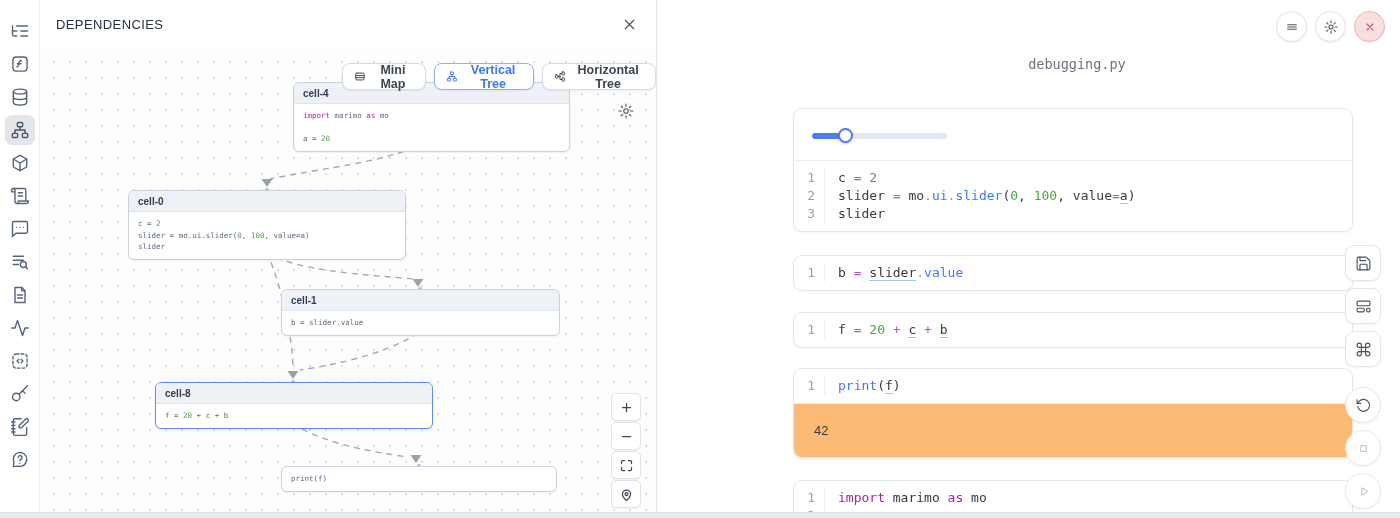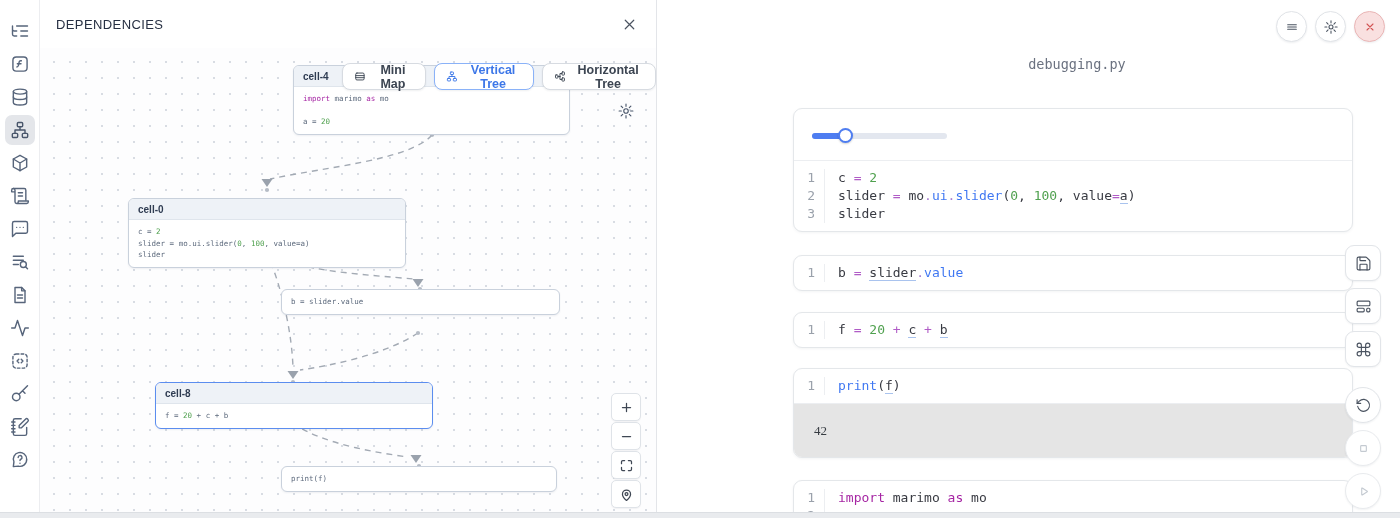--- a/index.html
+++ b/index.html
@@ -77,22 +77,22 @@
 
   .tk-p { color:#383a42; }
   .tk-k { color:#a626a4; }
   .tk-n { color:#50a14f; }
   .tk-f { color:#4078f2; }
   .tk-o { color:#b05cc6; }
   .tk-d { color:#a87fd0; }
   .tk-u { color:#383a42; border-bottom:1.5px solid #a9c3ee; }
 
   .out-above { height:52px; border-bottom:1px solid #eceef1; position:relative; }
-  .out-below { background:#e5e5e5; border-top:1px solid #eceef1; height:54px;
-               font-family:Liberation Serif, serif; font-size:13px; color:#373c42;
+  .out-below { background:#fdba74; border-top:1px solid #eceef1; height:54px;
+               font-family:Liberation Sans, sans-serif; font-size:13px; color:#373c42;
                display:flex; align-items:center; padding-left:20px; }
 
   .sl-track { position:absolute; left:18px; top:24px; width:135px; height:6px;
               border-radius:3px; background:#e3e7ef; }
   .sl-fill  { width:34px; height:6px; border-radius:3px; background:#4e7df1; }
   .sl-thumb { position:absolute; left:26px; top:-5px; width:15px; height:15px;
               border-radius:50%; background:#fff; border:2.5px solid #4e7df1;
               box-shadow:0 1px 2px rgba(0,0,0,.18); }
 
   
@@ -233,29 +233,30 @@
         <circle cx="392" cy="87" r="2.1" fill="#b6bcc6"></circle>
         <circle cx="227" cy="142" r="2.1" fill="#b6bcc6"></circle>
         <circle cx="227" cy="204" r="2.1" fill="#b6bcc6"></circle>
         <circle cx="380" cy="241" r="2.1" fill="#b6bcc6"></circle>
         <circle cx="378" cy="285" r="2.1" fill="#b6bcc6"></circle>
         <circle cx="253" cy="334" r="2.1" fill="#b6bcc6"></circle>
         <circle cx="253" cy="375" r="2.1" fill="#b6bcc6"></circle>
         <circle cx="379" cy="418" r="2.1" fill="#b6bcc6"></circle>
       </svg>
     <div id="nodes-layer">
-        <div class="node" style="left: 253px; top: 17px; width: 277px;">
+        <div class="node" style="left: 253px; top: 34px; width: 277px;">
           <div class="node-header">cell-4</div>
           <div class="node-body"><div><span class="tk-k">import</span><span class="tk-p"> marimo </span><span class="tk-k">as</span><span class="tk-p"> mo</span></div><div>&nbsp;</div><div><span class="tk-p">a</span><span class="tk-o"> = </span><span class="tk-n">20</span></div></div>
         </div>
-        <div class="node" style="left: 88px; top: 142px; width: 278px; margin-top: 8px;">
+        <div class="node" style="left: 88px; top: 142px; width: 278px;">
           <div class="node-header">cell-0</div>
           <div class="node-body"><div><span class="tk-p">c</span><span class="tk-o"> = </span><span class="tk-n">2</span></div><div><span class="tk-p">slider</span><span class="tk-o"> = </span><span class="tk-p">mo</span><span class="tk-d">.</span><span class="tk-f">ui</span><span class="tk-d">.</span><span class="tk-f">slider</span><span class="tk-p">(</span><span class="tk-n">0</span><span class="tk-p">, </span><span class="tk-n">100</span><span class="tk-p">, value</span><span class="tk-o">=</span><span class="tk-p">a</span><span class="tk-p">)</span></div><div><span class="tk-p">slider</span></div></div>
         </div>
         <div class="node" style="left: 241px; top: 241px; width: 279px;">
+          <div class="node-header">cell-1</div>
           <div class="node-body"><div><span class="tk-p">b</span><span class="tk-o"> = </span><span class="tk-p">slider</span><span class="tk-d">.</span><span class="tk-p">value</span></div></div>
         </div>
         <div class="node selected" style="left: 115px; top: 334px; width: 278px;">
           <div class="node-header">cell-8</div>
           <div class="node-body"><div><span class="tk-p">f</span><span class="tk-o"> = </span><span class="tk-n">20</span><span class="tk-o"> + </span><span class="tk-p">c</span><span class="tk-o"> + </span><span class="tk-p">b</span></div></div>
         </div>
         <div class="node" style="left: 241px; top: 418px; width: 276px;">
           <div class="node-body"><div><span class="tk-p">print</span><span class="tk-p">(</span><span class="tk-p">f</span><span class="tk-p">)</span></div></div>
         </div>
       </div>

